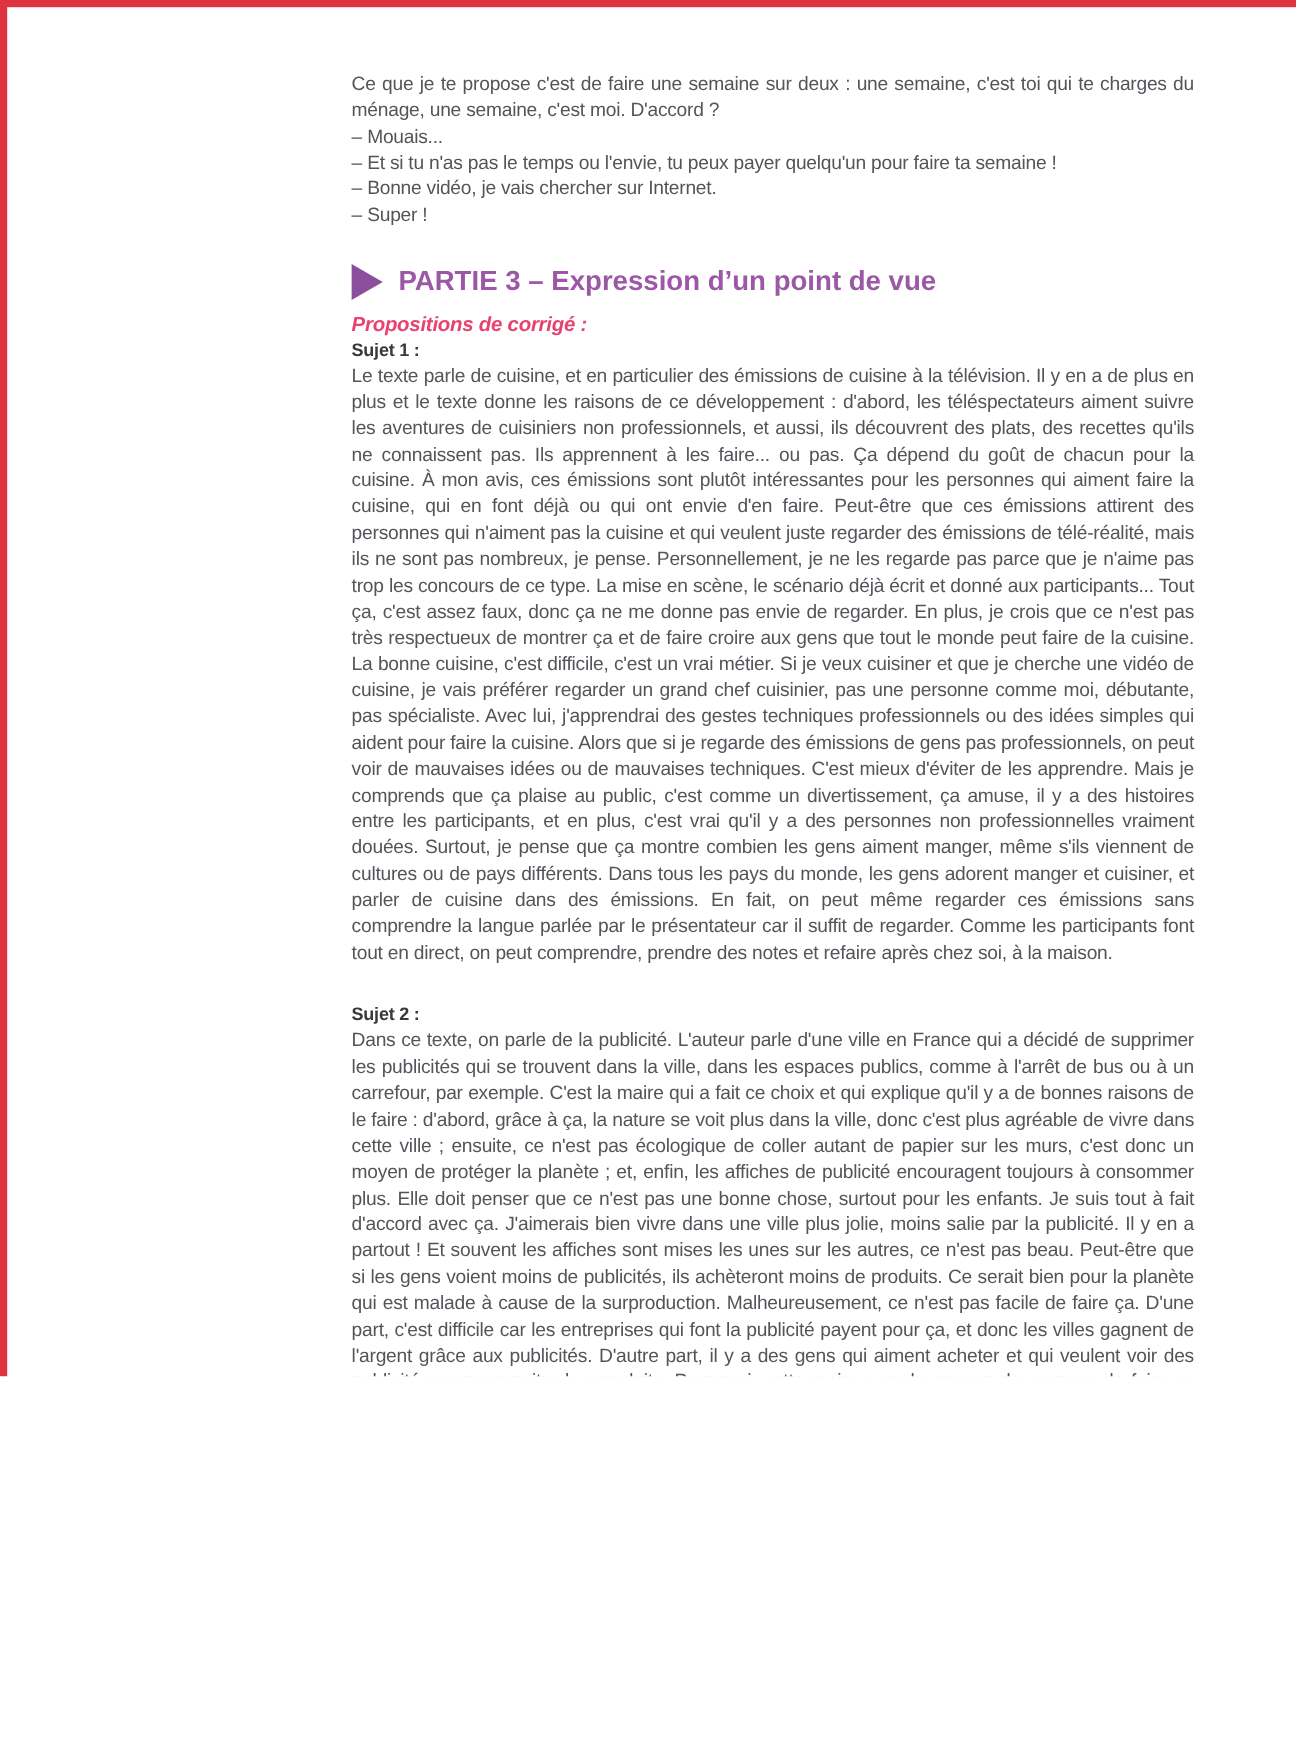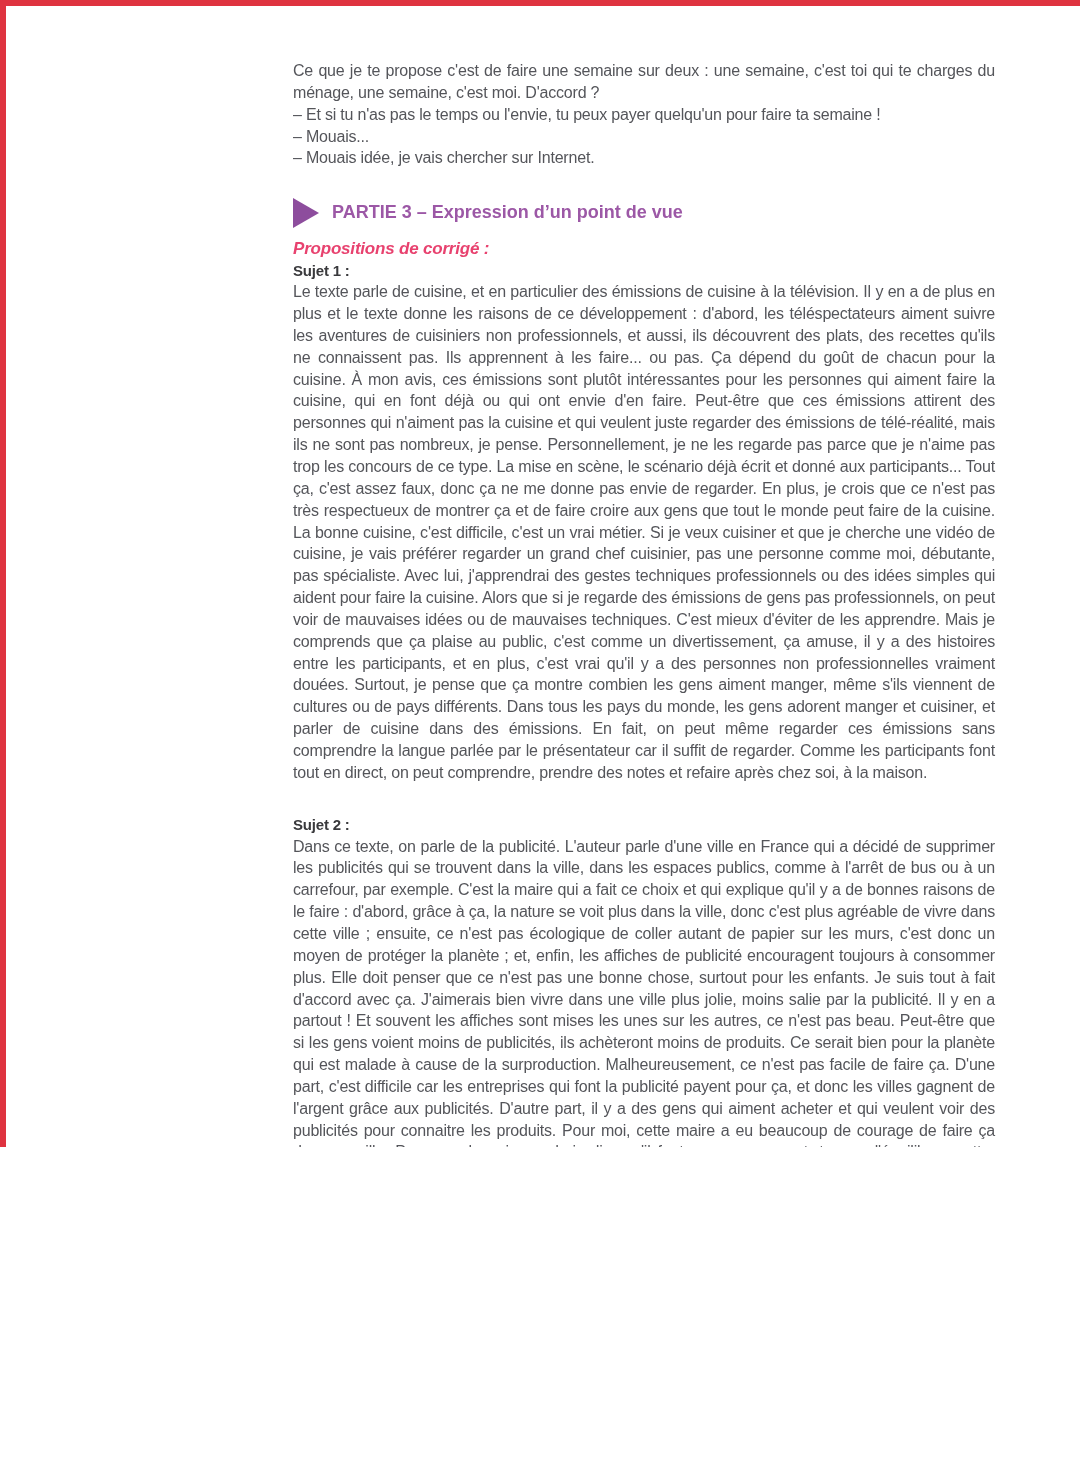--- a/index.html
+++ b/index.html
@@ -42,21 +42,21 @@
     width: 0; height: 0;
     border-left: 26px solid #8d4d9d;
     border-top: 15px solid transparent;
     border-bottom: 15px solid transparent;
     margin-right: 13px;
     flex: 0 0 auto;
   }
   .section-title {
     color: #9c58a6;
     font-weight: bold;
-    font-size: 18px;
+    font-size: 23px;
     letter-spacing: 0;
   }
   .corrige-subtitle {
     margin-top: 9px;
     color: #e8426f;
     font-weight: bold;
     font-size: 17px;
     line-height: 21px;
     font-style: italic;
   }
@@ -82,23 +82,24 @@
 </head>
 <body>
 
 <div class="page">
   <div class="edge-top"></div>
   <div class="edge-left"></div>
 
   <div class="content">
 
     <p class="para">Ce que je te propose c'est de faire une semaine sur deux : une semaine, c'est toi qui te charges du ménage, une semaine, c'est moi. D'accord ?</p>
+    <div class="dash-line">– Mouais...</div>
     <div class="dash-line">– Et si tu n'as pas le temps ou l'envie, tu peux payer quelqu'un pour faire ta semaine !</div>
-    <div class="dash-line">– Mouais...</div>
-    <div class="dash-line">– Mouais idée, je vais chercher sur Internet.</div>
+    <div class="dash-line">– Bonne vidéo, je vais chercher sur Internet.</div>
+    <div class="dash-line">– Super !</div>
 
     <div class="section-heading">
       <span class="tri"></span>
       <span class="section-title">PARTIE 3 – Expression d’un point de vue</span>
     </div>
 
     <div class="corrige-subtitle">Propositions de corrigé :</div>
 
     <div class="sujet-label sujet1-label">Sujet 1 :</div>
     <p class="para">Le texte parle de cuisine, et en particulier des émissions de cuisine à la télévision. Il y en a de plus en plus et le texte donne les raisons de ce développement : d'abord, les téléspectateurs aiment suivre les aventures de cuisiniers non professionnels, et aussi, ils découvrent des plats, des recettes qu'ils ne connaissent pas. Ils apprennent à les faire... ou pas. Ça dépend du goût de chacun pour la cuisine. À mon avis, ces émissions sont plutôt intéressantes pour les personnes qui aiment faire la cuisine, qui en font déjà ou qui ont envie d'en faire. Peut-être que ces émissions attirent des personnes qui n'aiment pas la cuisine et qui veulent juste regarder des émissions de télé-réalité, mais ils ne sont pas nombreux, je pense. Personnellement, je ne les regarde pas parce que je n'aime pas trop les concours de ce type. La mise en scène, le scénario déjà écrit et donné aux participants... Tout ça, c'est assez faux, donc ça ne me donne pas envie de regarder. En plus, je crois que ce n'est pas très respectueux de montrer ça et de faire croire aux gens que tout le monde peut faire de la cuisine. La bonne cuisine, c'est difficile, c'est un vrai métier. Si je veux cuisiner et que je cherche une vidéo de cuisine, je vais préférer regarder un grand chef cuisinier, pas une personne comme moi, débutante, pas spécialiste. Avec lui, j'apprendrai des gestes techniques professionnels ou des idées simples qui aident pour faire la cuisine. Alors que si je regarde des émissions de gens pas professionnels, on peut voir de mauvaises idées ou de mauvaises techniques. C'est mieux d'éviter de les apprendre. Mais je comprends que ça plaise au public, c'est comme un divertissement, ça amuse, il y a des histoires entre les participants, et en plus, c'est vrai qu'il y a des personnes non professionnelles vraiment douées. Surtout, je pense que ça montre combien les gens aiment manger, même s'ils viennent de cultures ou de pays différents. Dans tous les pays du monde, les gens adorent manger et cuisiner, et parler de cuisine dans des émissions. En fait, on peut même regarder ces émissions sans comprendre la langue parlée par le présentateur car il suffit de regarder. Comme les participants font tout en direct, on peut comprendre, prendre des notes et refaire après chez soi, à la maison.</p>

